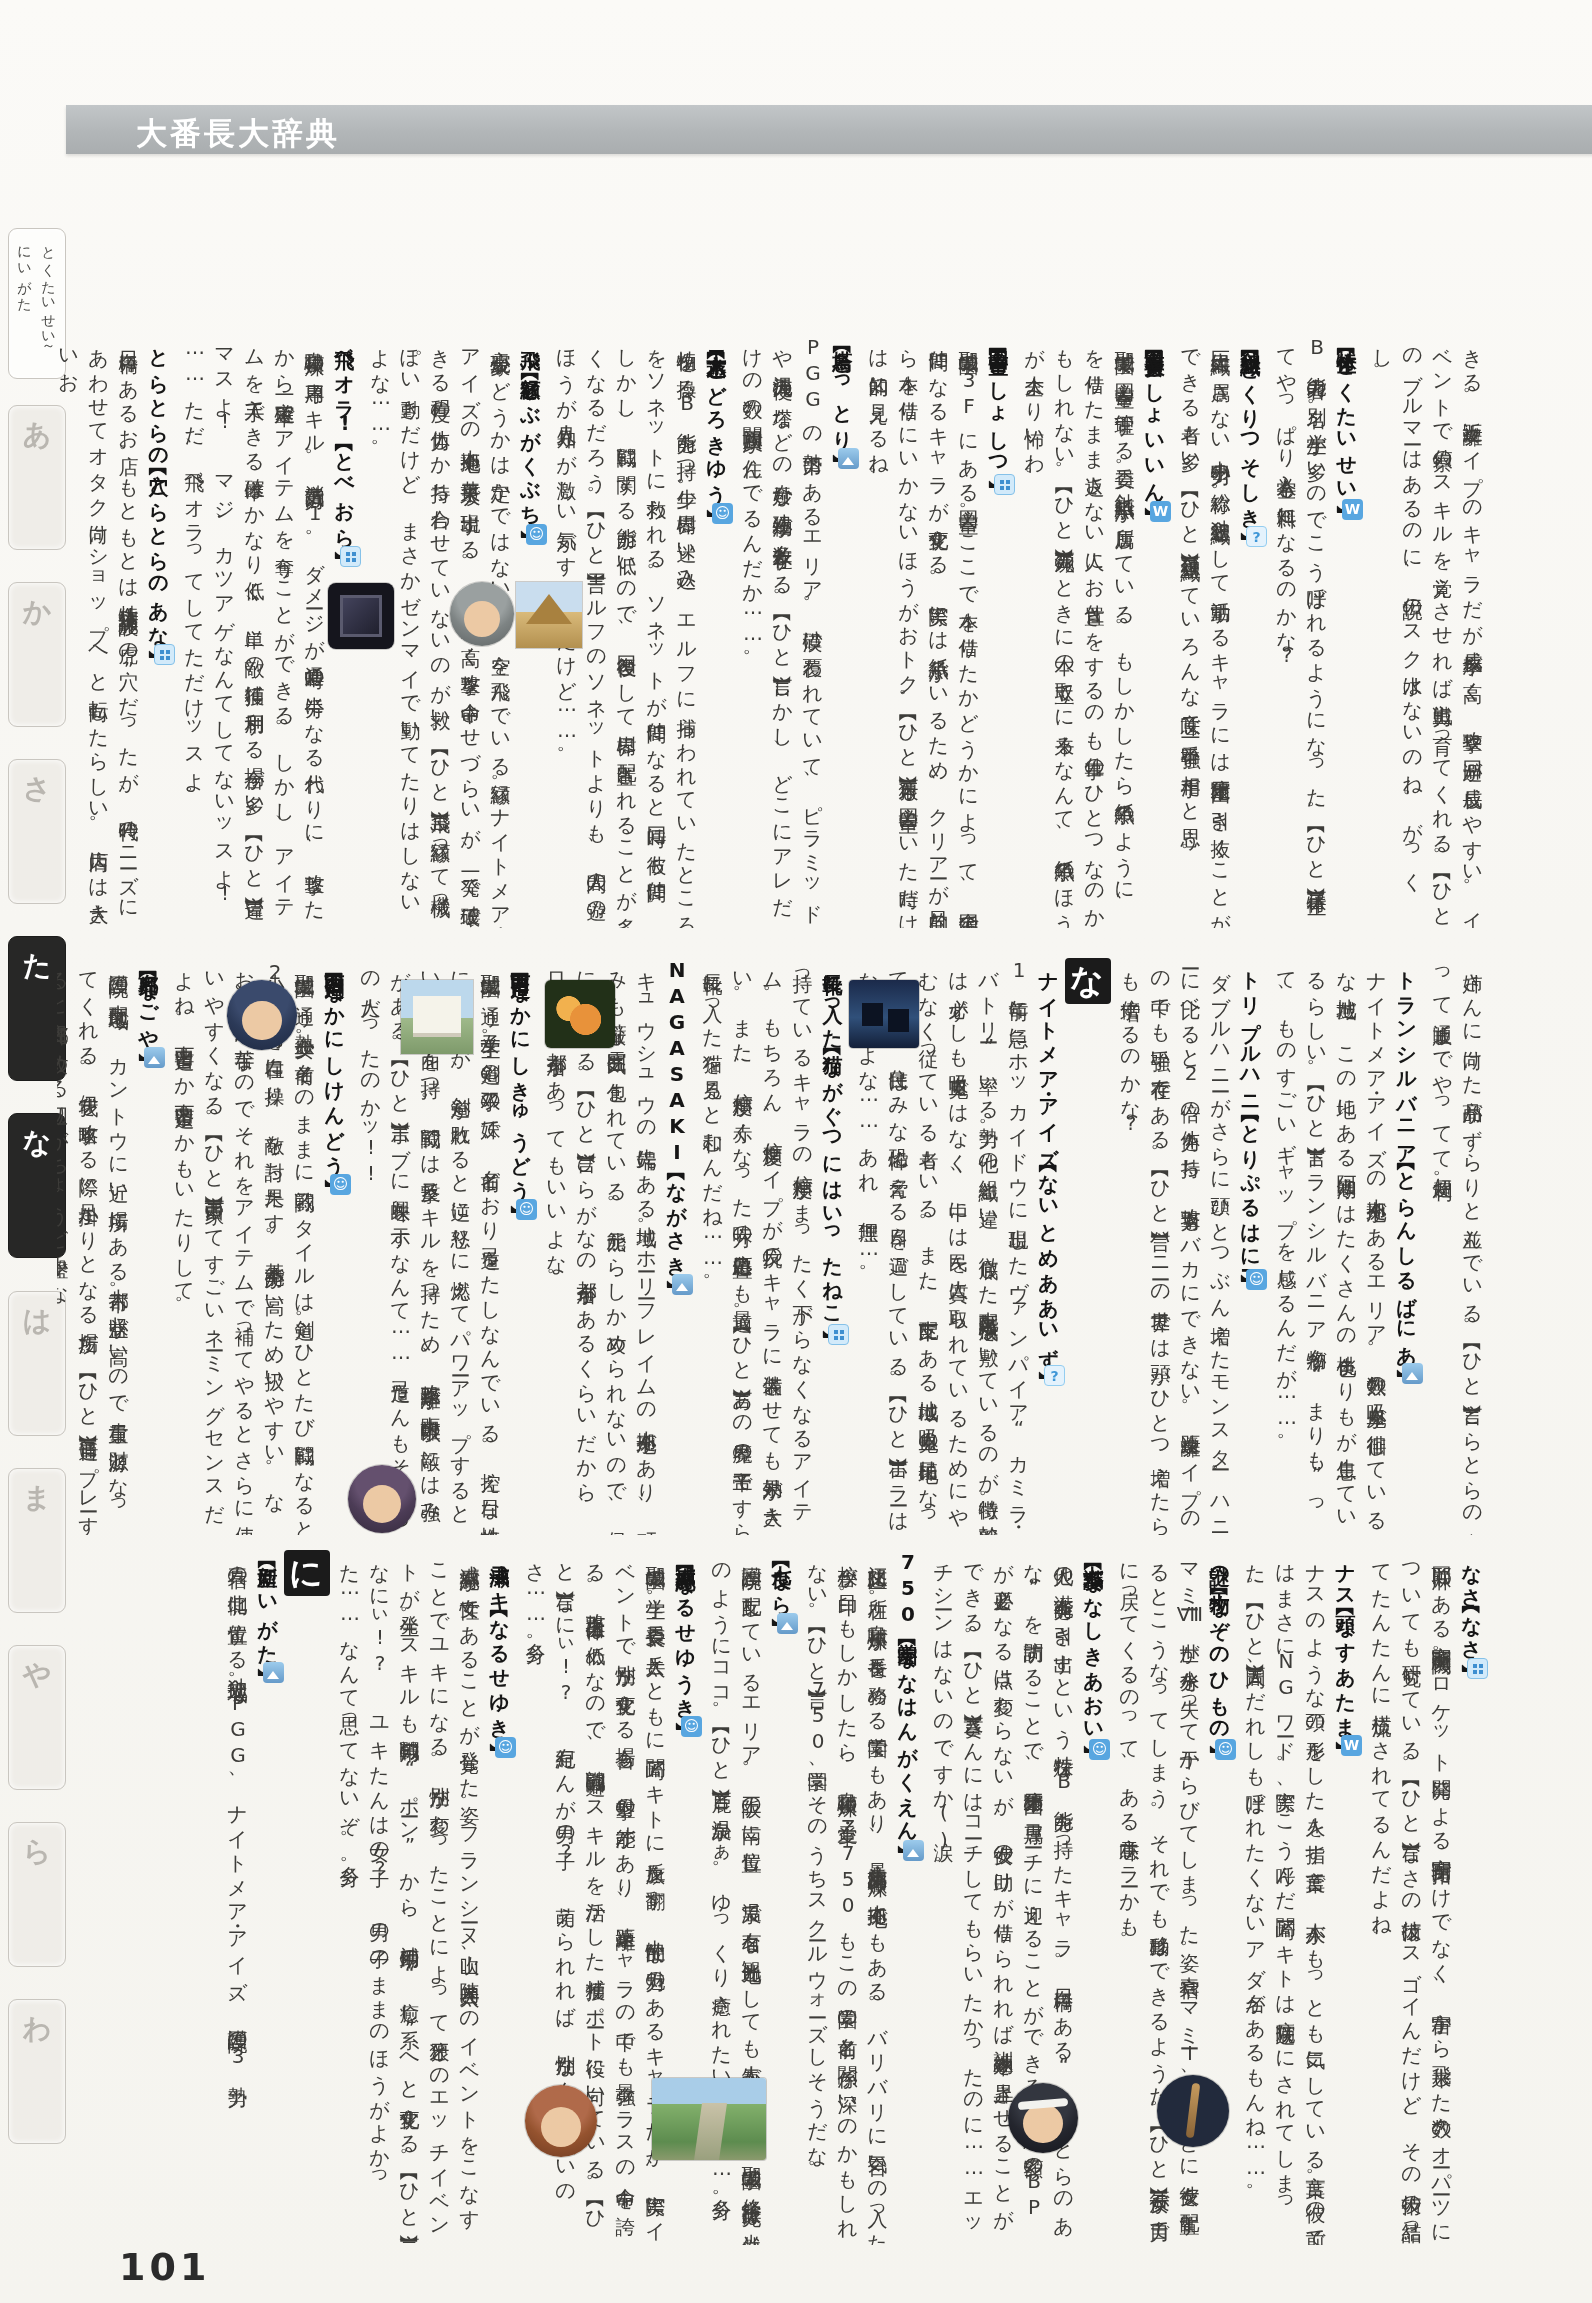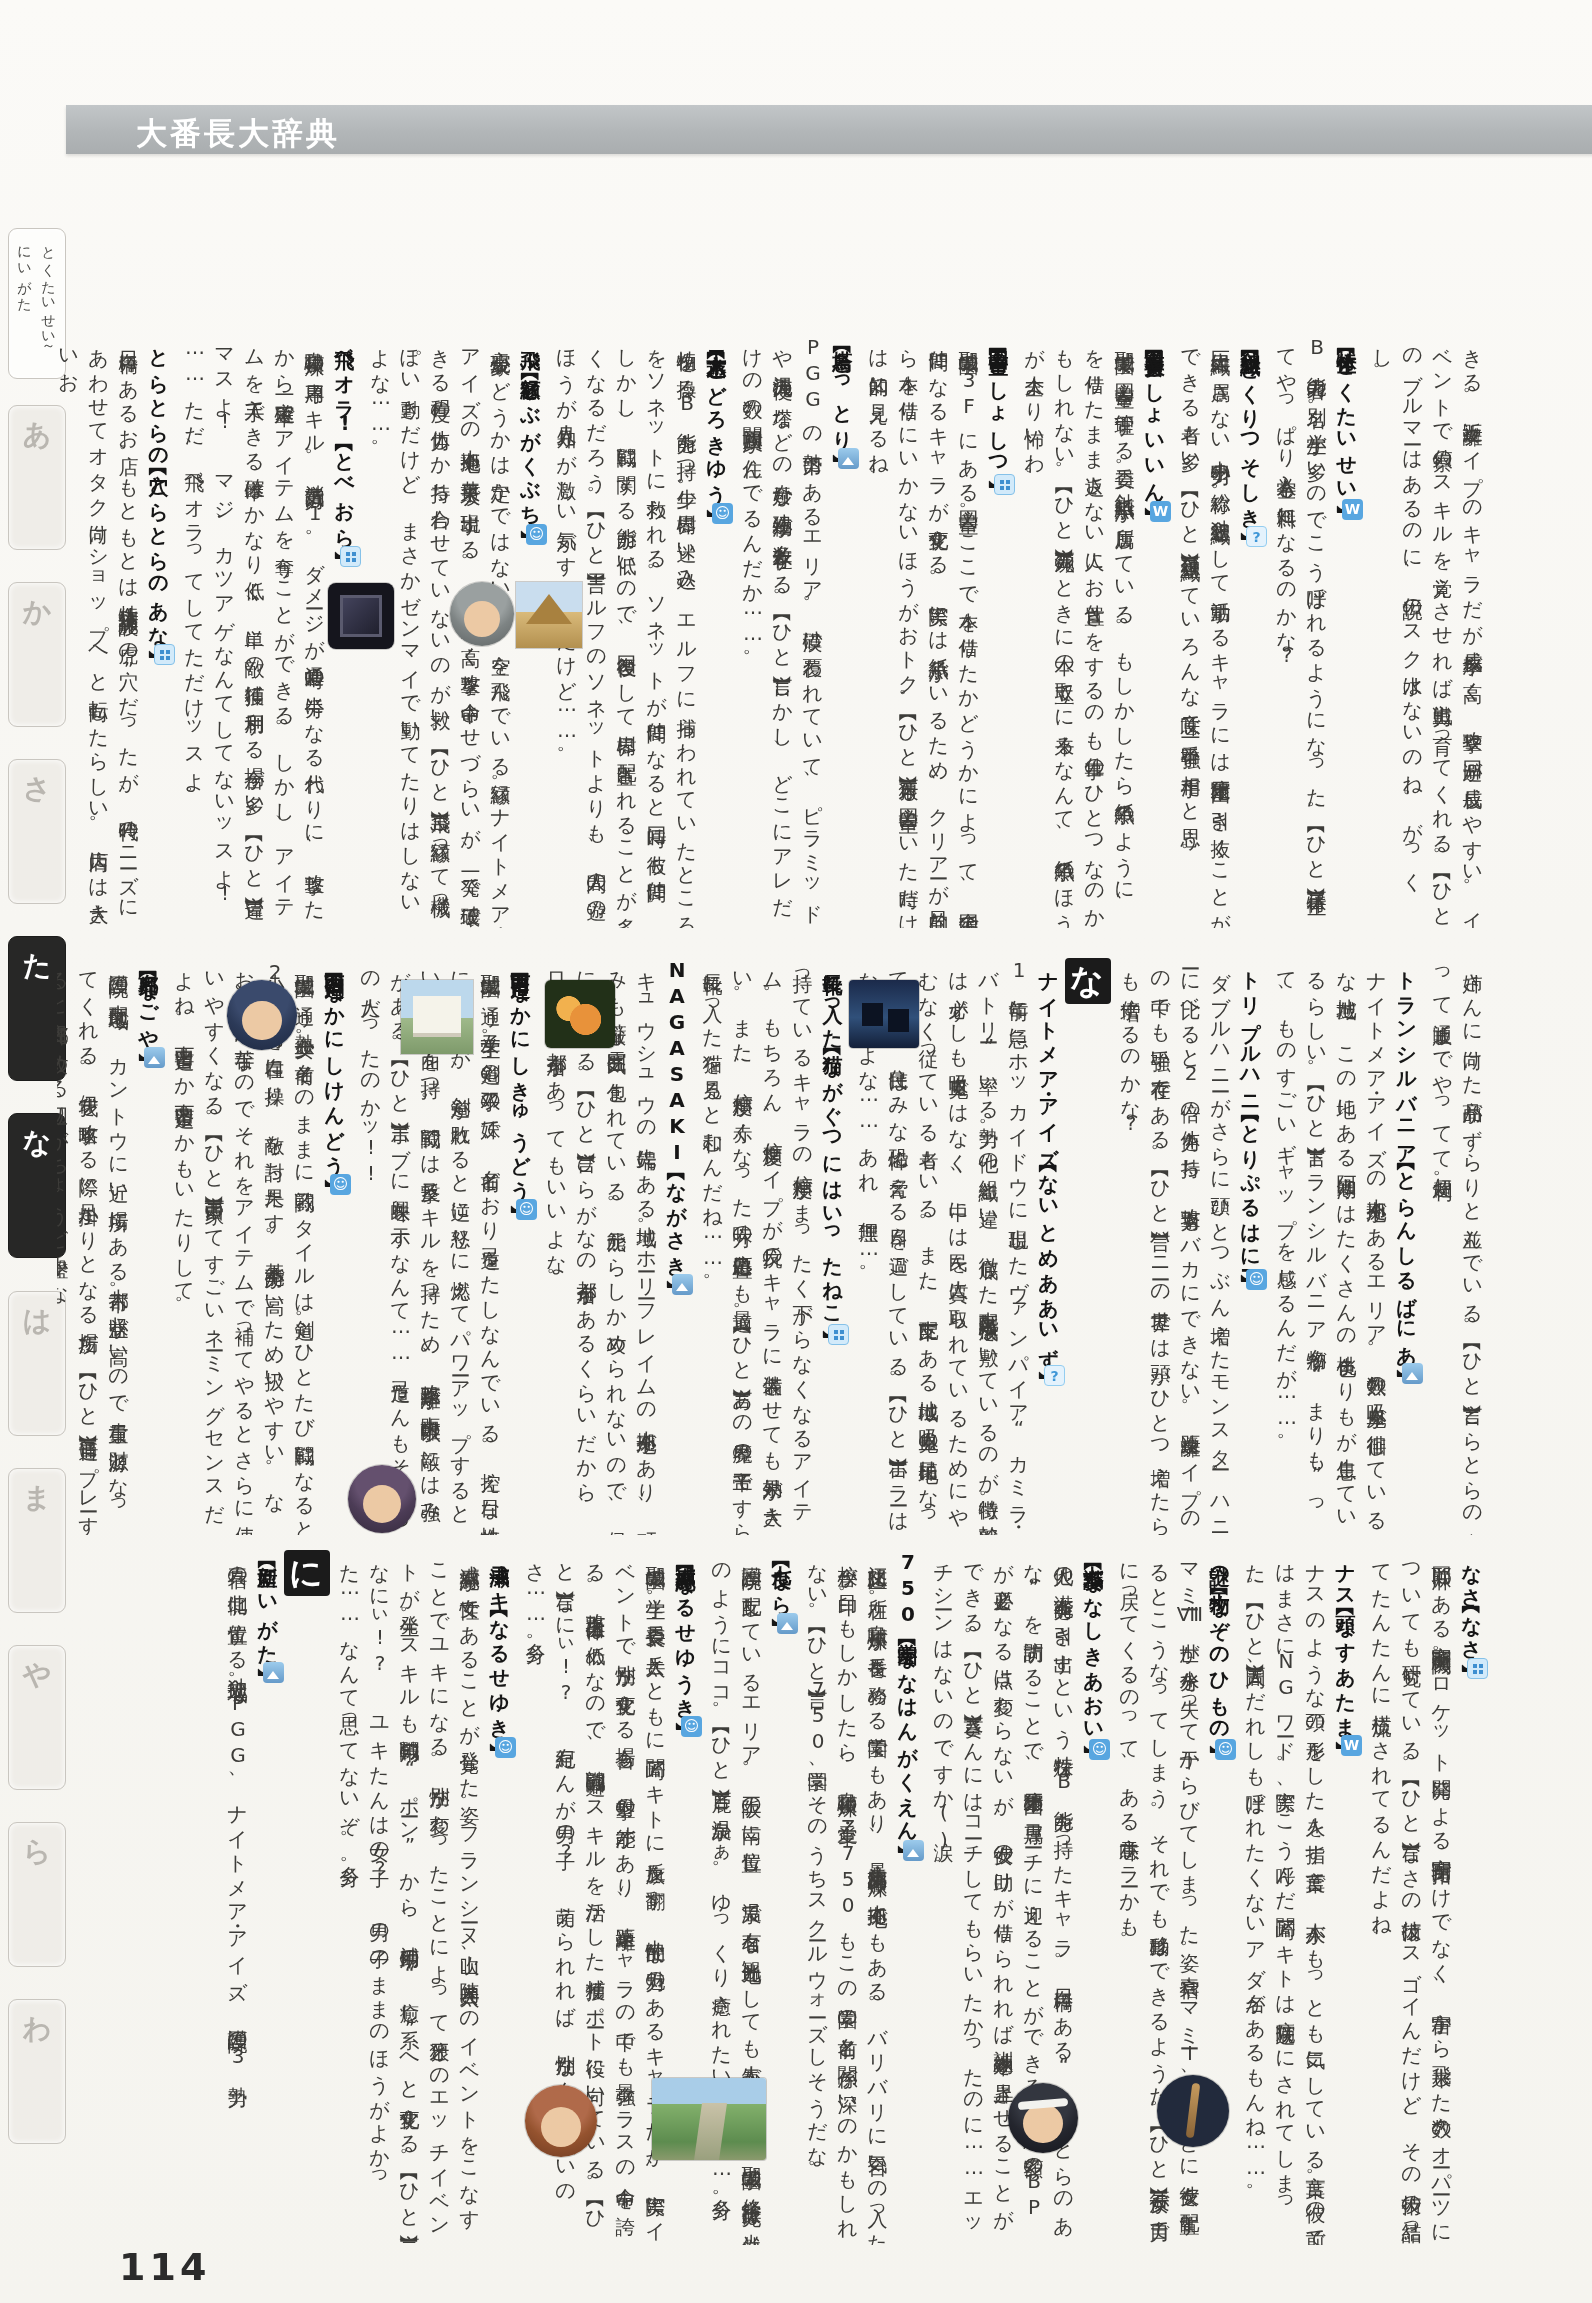--- a/index.html
+++ b/index.html
@@ -264,15 +264,15 @@
         <div class="t-inner"></div>
         <div class="headband"></div>
       </div>
       <div class="thumb kind-nara" style="left: 652px; top: 2078px; width: 114px; height: 82px;">
         <div class="t-inner"></div>
       </div>
       <div class="thumb kind-portrait portrait round hair-red" style="left: 525px; top: 2085px; width: 72px; height: 72px;">
         <div class="t-inner"></div>
       </div>
     </div>
-  <div class="page-number">114</div>
+  <div class="page-number">101</div>
 </div>
 
 
 </body></html>

